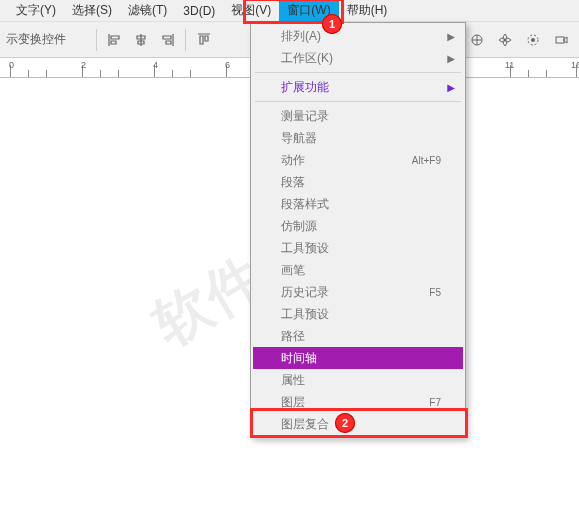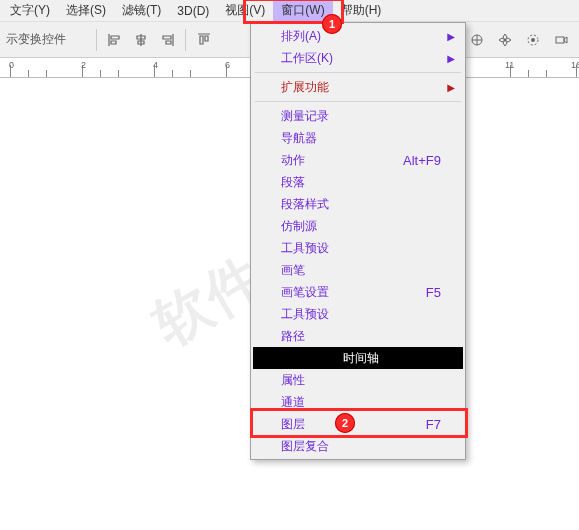--- a/index.html
+++ b/index.html
@@ -1,40 +1,40 @@
 <!DOCTYPE html>
 <html><head>
 <meta charset="utf-8">
 <style>
   * { margin: 0; padding: 0; box-sizing: border-box; font-family: "Microsoft YaHei", "SimSun", sans-serif; }
   body { width: 579px; height: 530px; background: #fff; overflow: hidden; position: relative; font-size: 12px; }
 
-  .menubar { height: 22px; background: #f0f0f0; border-bottom: 1px solid #e0e0e0; display: flex; align-items: center; padding-left: 2px; }
+  .menubar { height: 22px; background: #f0f0f0; border-bottom: 1px solid #e0e0e0; display: flex; align-items: center; padding-left: 8px; }
   .menubar .item { padding: 2px 8px; color: #333; cursor: default; white-space: nowrap; }
-  .menubar .item.active { background: #c4b5fd; }
+  .menubar .item.active { background: #0ea5e9; }
 
   .toolbar { height: 36px; background: #f0f0f0; border-bottom: 1px solid #ccc; display: flex; align-items: center; padding: 0 6px; gap: 2px; }
   .tool-label { color: #555; margin-right: 24px; }
   .tool-sep { width: 1px; height: 22px; background: #ccc; margin: 0 4px; }
   .tool-btn { width: 24px; height: 24px; display: flex; align-items: center; justify-content: center; color: #666; }
   .tool-btn svg { width: 16px; height: 16px; }
   .tool-right { margin-left: auto; display: flex; gap: 4px; }
 
   .ruler { height: 20px; background: #fff; border-bottom: 1px solid #bbb; position: relative; overflow: hidden; font-size: 9px; color: #666; }
   .ruler .tick { position: absolute; bottom: 0; border-left: 1px solid #888; height: 7px; }
   .ruler .tick.major { height: 12px; }
   .ruler .label { position: absolute; bottom: 7px; transform: translateX(-1px); }
 
   .canvas { position: absolute; left: 0; top: 78px; right: 0; bottom: 0; background: #fff; }
 
   .dropdown { position: absolute; left: 250px; top: 22px; width: 216px; background: #f0f0f0; border: 1px solid #a0a0a0; box-shadow: 3px 3px 6px rgba(0,0,0,0.25); z-index: 20; padding: 2px; }
-  .dropdown .row { display: flex; align-items: center; height: 22px; padding: 0 22px 0 28px; color: #6d28d9; position: relative; }
-  .dropdown .row.disabled { color: #b91c1c; }
-  .dropdown .row.highlight { background: #000000; color: #fff; justify-content: center; }
-  .dropdown .row .shortcut { margin-left: auto; font-size: 13px; }
+  .dropdown .row { display: flex; align-items: center; height: 22px; padding: 0 22px 0 28px; color: #737373; position: relative; }
+  .dropdown .row.disabled { color: #6d28d9; }
+  .dropdown .row.highlight { background: #a21caf; color: #fff; }
+  .dropdown .row .shortcut { margin-left: auto; font-size: 10px; }
   .dropdown .row .arrow { position: absolute; right: 8px; font-size: 10px; }
   .dropdown .sep { height: 1px; background: #d4d4d4; margin: 3px 2px; }
 
   .annot-box { position: absolute; border: 3px solid #ff2a2a; pointer-events: none; z-index: 30; }
   .annot-badge { position: absolute; width: 20px; height: 20px; border-radius: 50%; background: #ff2a2a; color: #fff; font-size: 11px; font-weight: bold; display: flex; align-items: center; justify-content: center; z-index: 35; box-shadow: 0 0 0 1px #c00 inset; }
 
   .watermark { position: absolute; left: 140px; top: 220px; font-size: 56px; color: rgba(0,0,0,0.07); transform: rotate(-30deg); font-weight: bold; letter-spacing: 2px; pointer-events: none; }
 </style>
 </head>
 <body>
@@ -161,39 +161,36 @@
   <div class="row">
       <span>仿制源</span>
     </div>
   <div class="row">
       <span>工具预设</span>
     </div>
   <div class="row">
       <span>画笔</span>
     </div>
   <div class="row">
-      <span>画笔设置</span>
+      <span>历史记录</span>
       <span class="shortcut">F5</span>
     </div>
   <div class="row">
       <span>工具预设</span>
     </div>
   <div class="row">
       <span>路径</span>
     </div>
   <div class="row highlight">
       <span>时间轴</span>
     </div>
   <div class="row">
       <span>属性</span>
     </div>
   <div class="row">
-      <span>通道</span>
-    </div>
-  <div class="row">
       <span>图层</span>
       <span class="shortcut">F7</span>
     </div>
   <div class="row">
       <span>图层复合</span>
     </div>
 </div>
 
 <div class="annot-box" style="left:243px; top:-2px; width:101px; height:26px;"></div>
 <div class="annot-badge" style="left:322px; top:14px;">1</div>

